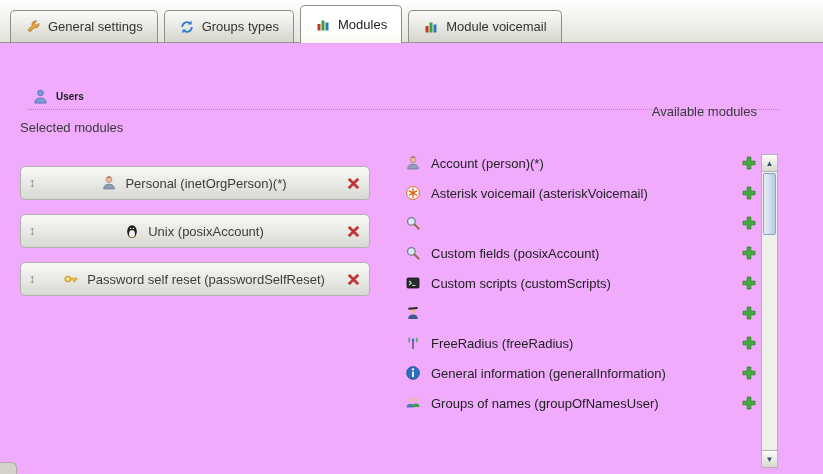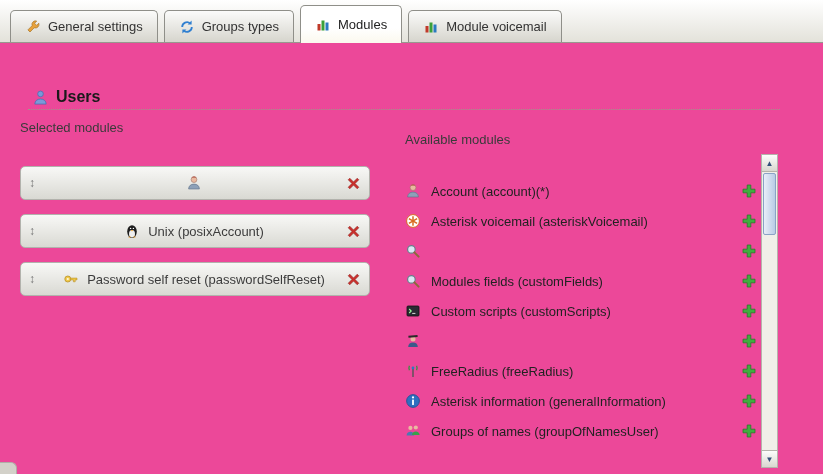--- a/index.html
+++ b/index.html
@@ -1,18 +1,18 @@
 <!DOCTYPE html>
 <html><head>
 <meta charset="utf-8">
 <style>
   html,body{margin:0;padding:0;}
   .screen{
     position:relative;width:823px;height:474px;overflow:hidden;
-    background:#ec4899;font-family:"Liberation Sans",sans-serif;
+    background:#f0abfc;font-family:"Liberation Sans",sans-serif;
     -webkit-font-smoothing:antialiased;
   }
   
   .tabstrip{
     position:absolute;top:0;left:0;right:0;height:43px;
     background:linear-gradient(#ffffff,#e3e2da);
     border-bottom:1px solid #98978f;
     display:flex;align-items:flex-end;padding-left:10px;gap:6px;
     box-sizing:border-box;
   }
@@ -25,41 +25,41 @@
   }
   .tab.active{
     height:37px;margin-bottom:-1px;z-index:3;
     background:linear-gradient(#ffffff 60%,#fbf9ee);
     color:#222;
   }
   .tab svg{display:block;}
   
   .users-header{
     position:absolute;top:88px;left:32px;display:flex;align-items:center;gap:8px;
-    font-weight:bold;font-size:16px;color:#1a1a1a;
+    font-weight:bold;font-size:10px;color:#1a1a1a;
   }
   .dotted-rule{
     position:absolute;top:109px;left:28px;width:752px;height:0;
     border-bottom:1px dotted #9b9a8a;
   }
   
   .col-heading{font-size:13px;color:#3a3a3a;height:16px;}
   .left-col{position:absolute;left:20px;top:120px;width:350px;}
   .left-col .col-heading{margin-bottom:30px;}
   .selected-row{
     height:34px;margin-bottom:14px;display:flex;align-items:center;
     background:linear-gradient(#f8f8f6,#d9d9d3);
     border:1px solid #b2b2ac;border-radius:5px;padding:0 8px;box-sizing:border-box;
   }
   .handle{color:#777;font-size:12px;width:14px;cursor:grab;line-height:1;}
   .sel-center{flex:1;display:flex;align-items:center;justify-content:center;gap:8px;
     font-size:13px;color:#3c3c3c;}
   .icon-16{width:16px;height:16px;display:inline-block;}
   .btn{background:none;border:none;padding:0;margin:0;cursor:pointer;line-height:0;}
-  .right-col{position:absolute;left:405px;top:132px;width:352px;}
+  .right-col{position:absolute;left:405px;top:104px;width:352px;text-align:right;}
   .right-col .col-heading{margin-bottom:28px;}
   .avail-row{display:flex;align-items:center;gap:10px;height:30px;font-size:13px;color:#222;}
   .avail-row .spacer{flex:1;}
   
   .vscroll{
     position:absolute;left:761px;top:154px;width:17px;height:314px;
     background:#f1efe9;border:1px solid #b5b3ab;box-sizing:border-box;
   }
   .sb-btn{
     position:absolute;left:0;right:0;height:16px;display:flex;align-items:center;
@@ -147,20 +147,21 @@
     <div class="selected-row">
       <span class="handle">↕</span>
       <span class="sel-center">
         <span class="icon-16">
           <svg viewBox="0 0 16 16" width="16" height="16">
               <circle cx="8" cy="4.6" r="2.9" fill="#e9b9a0" stroke="#a0766a" stroke-width="0.6"></circle>
               <path d="M5.6 2.6a3 3 0 0 1 4.8 0z" fill="#b04a3a"></path>
               <path d="M2.6 14c0-3.2 2.4-4.9 5.4-4.9s5.4 1.7 5.4 4.9z" fill="#8da0b8" stroke="#5f7186" stroke-width="0.6"></path>
             </svg>
         </span>
+        <span>Personal (inetOrgPerson)(*)</span>
       </span>
       <button class="btn">
         <span class="icon-16">
           <svg viewBox="0 0 16 16" width="17" height="17">
               <path d="M3 4.5 4.5 3 8 6.5 11.5 3 13 4.5 9.5 8 13 11.5 11.5 13 8 9.5 4.5 13 3 11.5 6.5 8z" fill="#c9302c" stroke="#8a1f1c" stroke-width="0.5"></path>
             </svg>
         </span>
       </button>
     </div>
 
@@ -215,21 +216,21 @@
     <div class="col-heading">Available modules</div>
 
     <div class="avail-row">
       <span class="icon-16">
         <svg viewBox="0 0 16 16" width="16" height="16">
             <circle cx="8" cy="4.6" r="2.9" fill="#e9b9a0" stroke="#a0766a" stroke-width="0.6"></circle>
             <path d="M5.6 2.6a3 3 0 0 1 4.8 0z" fill="#b04a3a"></path>
             <path d="M2.6 14c0-3.2 2.4-4.9 5.4-4.9s5.4 1.7 5.4 4.9z" fill="#8da0b8" stroke="#5f7186" stroke-width="0.6"></path>
           </svg>
       </span>
-      <span>Account (account)(*)</span>
+      <span>Account (person)(*)</span>
       <span class="spacer"></span>
       <button class="btn">
         <span class="icon-16">
           <svg viewBox="0 0 16 16" width="16" height="16">
               <path d="M6.2 2h3.6v4.2H14v3.6H9.8V14H6.2V9.8H2V6.2h4.2z" fill="#3fae3f" stroke="#2a7a2a" stroke-width="0.8"></path>
             </svg>
         </span>
       </button>
     </div>
 
@@ -273,21 +274,21 @@
       </button>
     </div>
 
     <div class="avail-row">
       <span class="icon-16">
         <svg viewBox="0 0 16 16" width="16" height="16">
             <circle cx="6.4" cy="6.4" r="3.8" fill="#dce8f4" stroke="#6a7a8a" stroke-width="1.2"></circle>
             <line x1="9.4" y1="9.4" x2="13.6" y2="13.6" stroke="#8a6a3a" stroke-width="2" stroke-linecap="round"></line>
           </svg>
       </span>
-      <span>Modules fields (customFields)</span>
+      <span>Custom fields (posixAccount)</span>
       <span class="spacer"></span>
       <button class="btn">
         <span class="icon-16">
           <svg viewBox="0 0 16 16" width="16" height="16">
               <path d="M6.2 2h3.6v4.2H14v3.6H9.8V14H6.2V9.8H2V6.2h4.2z" fill="#3fae3f" stroke="#2a7a2a" stroke-width="0.8"></path>
             </svg>
         </span>
       </button>
     </div>
 
@@ -348,21 +349,21 @@
     </div>
 
     <div class="avail-row">
       <span class="icon-16">
         <svg viewBox="0 0 16 16" width="16" height="16">
             <circle cx="8" cy="8" r="6.4" fill="#2f6fc0" stroke="#1d4f92" stroke-width="0.8"></circle>
             <rect x="7.1" y="6.6" width="1.8" height="5.4" rx="0.6" fill="#fff"></rect>
             <circle cx="8" cy="4.4" r="1.1" fill="#fff"></circle>
           </svg>
       </span>
-      <span>Asterisk information (generalInformation)</span>
+      <span>General information (generalInformation)</span>
       <span class="spacer"></span>
       <button class="btn">
         <span class="icon-16">
           <svg viewBox="0 0 16 16" width="16" height="16">
               <path d="M6.2 2h3.6v4.2H14v3.6H9.8V14H6.2V9.8H2V6.2h4.2z" fill="#3fae3f" stroke="#2a7a2a" stroke-width="0.8"></path>
             </svg>
         </span>
       </button>
     </div>
 

